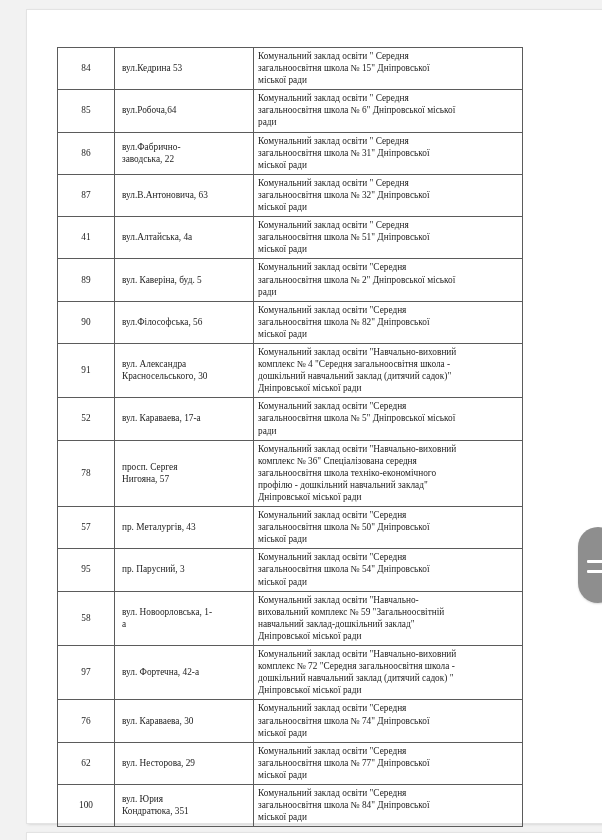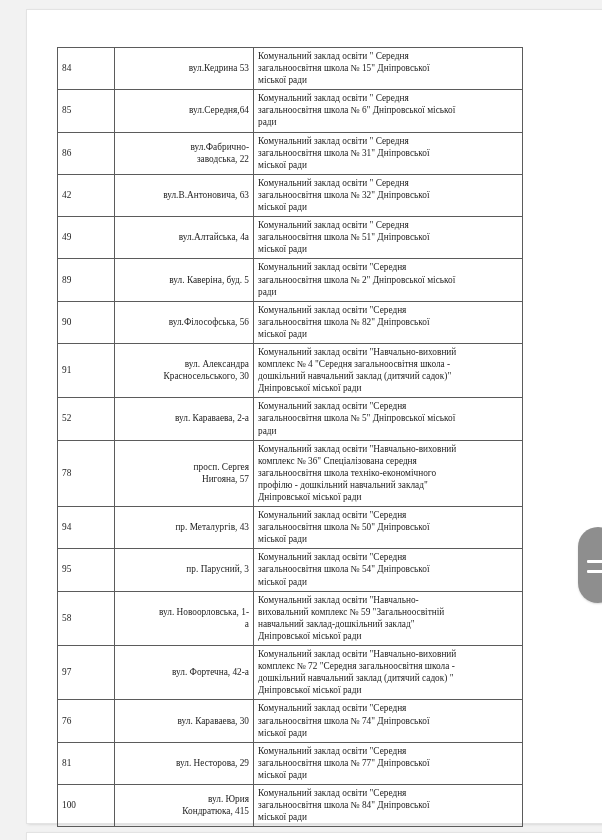--- a/index.html
+++ b/index.html
@@ -56,39 +56,39 @@
     border: 1px solid #5b5b5b;
     padding: 2px 4px 3px 4px;
     font-size: 9.3px;
     line-height: 12.1px;
     color: #1c1c1c;
     vertical-align: top;
     word-wrap: break-word;
   }
   .col-num {
     width: 48px;
+    text-align: center;
     vertical-align: middle !important;
     font-size: 9.6px;
   }
   .col-addr {
     width: 127px;
     padding-left: 7px !important;
     vertical-align: middle !important;
   }
   .col-name {
     width: 260px;
   }
   .col-name .ln,
   .col-addr .ln {
     display: block;
     white-space: nowrap;
   }
   .col-addr .ln {
     white-space: normal;
-    text-align: right;
   }
 
   
   #scroll-handle {
     position: absolute;
     left: 578px;
     top: 527px;
     width: 40px;
     height: 76px;
     background: #8e8e8e;
@@ -121,53 +121,53 @@
             </td>
             <td class="col-name">
               <span class="ln">Комунальний заклад освіти " Середня</span>
               <span class="ln">загальноосвітня школа № 15" Дніпровської</span>
               <span class="ln">міської ради</span>
             </td>
           </tr>
           <tr>
             <td class="col-num">85</td>
             <td class="col-addr">
-              <span class="ln">вул.Середня,64</span>
+              <span class="ln">вул.Робоча,64</span>
             </td>
             <td class="col-name">
               <span class="ln">Комунальний заклад освіти " Середня</span>
               <span class="ln">загальноосвітня школа № 6" Дніпровської міської</span>
               <span class="ln">ради</span>
             </td>
           </tr>
           <tr>
             <td class="col-num">86</td>
             <td class="col-addr">
               <span class="ln">вул.Фабрично-</span>
               <span class="ln">заводська, 22</span>
             </td>
             <td class="col-name">
               <span class="ln">Комунальний заклад освіти " Середня</span>
               <span class="ln">загальноосвітня школа № 31" Дніпровської</span>
               <span class="ln">міської ради</span>
             </td>
           </tr>
           <tr>
-            <td class="col-num">42</td>
+            <td class="col-num">87</td>
             <td class="col-addr">
               <span class="ln">вул.В.Антоновича, 63</span>
             </td>
             <td class="col-name">
               <span class="ln">Комунальний заклад освіти " Середня</span>
               <span class="ln">загальноосвітня школа № 32" Дніпровської</span>
               <span class="ln">міської ради</span>
             </td>
           </tr>
           <tr>
-            <td class="col-num">49</td>
+            <td class="col-num">41</td>
             <td class="col-addr">
               <span class="ln">вул.Алтайська, 4а</span>
             </td>
             <td class="col-name">
               <span class="ln">Комунальний заклад освіти " Середня</span>
               <span class="ln">загальноосвітня школа № 51" Дніпровської</span>
               <span class="ln">міської ради</span>
             </td>
           </tr>
           <tr>
@@ -201,21 +201,21 @@
             <td class="col-name">
               <span class="ln">Комунальний заклад освіти "Навчально-виховний</span>
               <span class="ln">комплекс № 4 "Середня загальноосвітня школа -</span>
               <span class="ln">дошкільний навчальний заклад (дитячий садок)"</span>
               <span class="ln">Дніпровської міської ради</span>
             </td>
           </tr>
           <tr>
             <td class="col-num">52</td>
             <td class="col-addr">
-              <span class="ln">вул. Караваева, 2-а</span>
+              <span class="ln">вул. Караваева, 17-а</span>
             </td>
             <td class="col-name">
               <span class="ln">Комунальний заклад освіти "Середня</span>
               <span class="ln">загальноосвітня школа № 5" Дніпровської міської</span>
               <span class="ln">ради</span>
             </td>
           </tr>
           <tr>
             <td class="col-num">78</td>
             <td class="col-addr">
@@ -224,21 +224,21 @@
             </td>
             <td class="col-name">
               <span class="ln">Комунальний заклад освіти "Навчально-виховний</span>
               <span class="ln">комплекс № 36" Спеціалізована середня</span>
               <span class="ln">загальноосвітня школа техніко-економічного</span>
               <span class="ln">профілю - дошкільний навчальний заклад"</span>
               <span class="ln">Дніпровської міської ради</span>
             </td>
           </tr>
           <tr>
-            <td class="col-num">94</td>
+            <td class="col-num">57</td>
             <td class="col-addr">
               <span class="ln">пр. Металургів, 43</span>
             </td>
             <td class="col-name">
               <span class="ln">Комунальний заклад освіти "Середня</span>
               <span class="ln">загальноосвітня школа № 50" Дніпровської</span>
               <span class="ln">міської ради</span>
             </td>
           </tr>
           <tr>
@@ -282,35 +282,35 @@
             <td class="col-addr">
               <span class="ln">вул. Караваева, 30</span>
             </td>
             <td class="col-name">
               <span class="ln">Комунальний заклад освіти "Середня</span>
               <span class="ln">загальноосвітня школа № 74" Дніпровської</span>
               <span class="ln">міської ради</span>
             </td>
           </tr>
           <tr>
-            <td class="col-num">81</td>
+            <td class="col-num">62</td>
             <td class="col-addr">
               <span class="ln">вул. Несторова, 29</span>
             </td>
             <td class="col-name">
               <span class="ln">Комунальний заклад освіти "Середня</span>
               <span class="ln">загальноосвітня школа № 77" Дніпровської</span>
               <span class="ln">міської ради</span>
             </td>
           </tr>
           <tr>
             <td class="col-num">100</td>
             <td class="col-addr">
               <span class="ln">вул. Юрия</span>
-              <span class="ln">Кондратюка, 415</span>
+              <span class="ln">Кондратюка, 351</span>
             </td>
             <td class="col-name">
               <span class="ln">Комунальний заклад освіти "Середня</span>
               <span class="ln">загальноосвітня школа № 84" Дніпровської</span>
               <span class="ln">міської ради</span>
             </td>
           </tr>
         </tbody>
     </table>
   </div>

